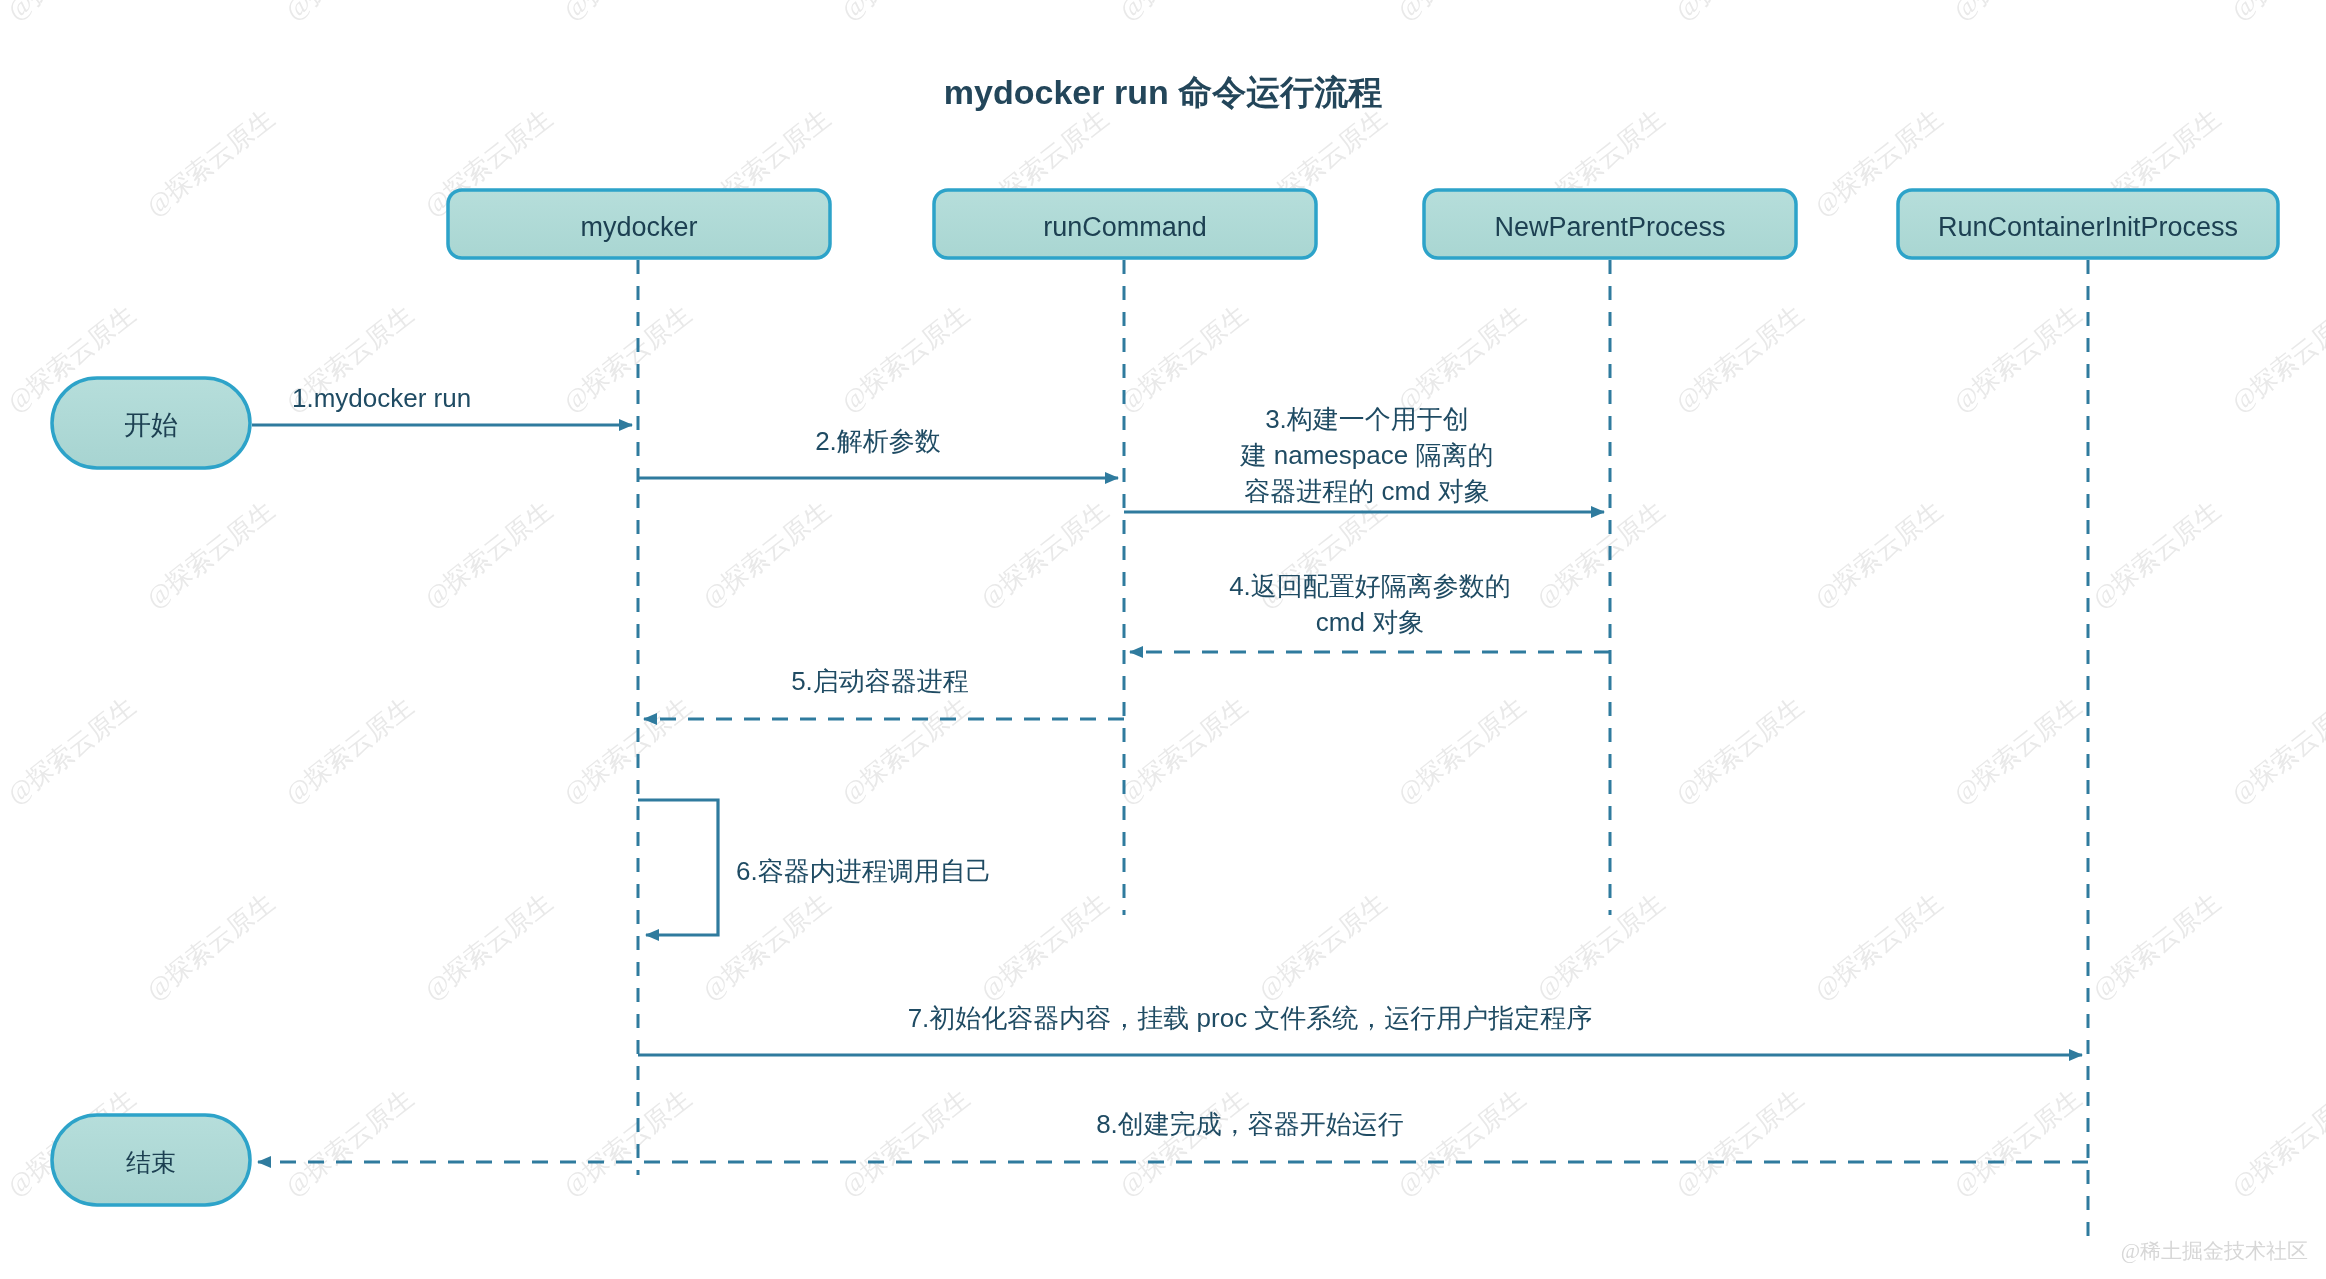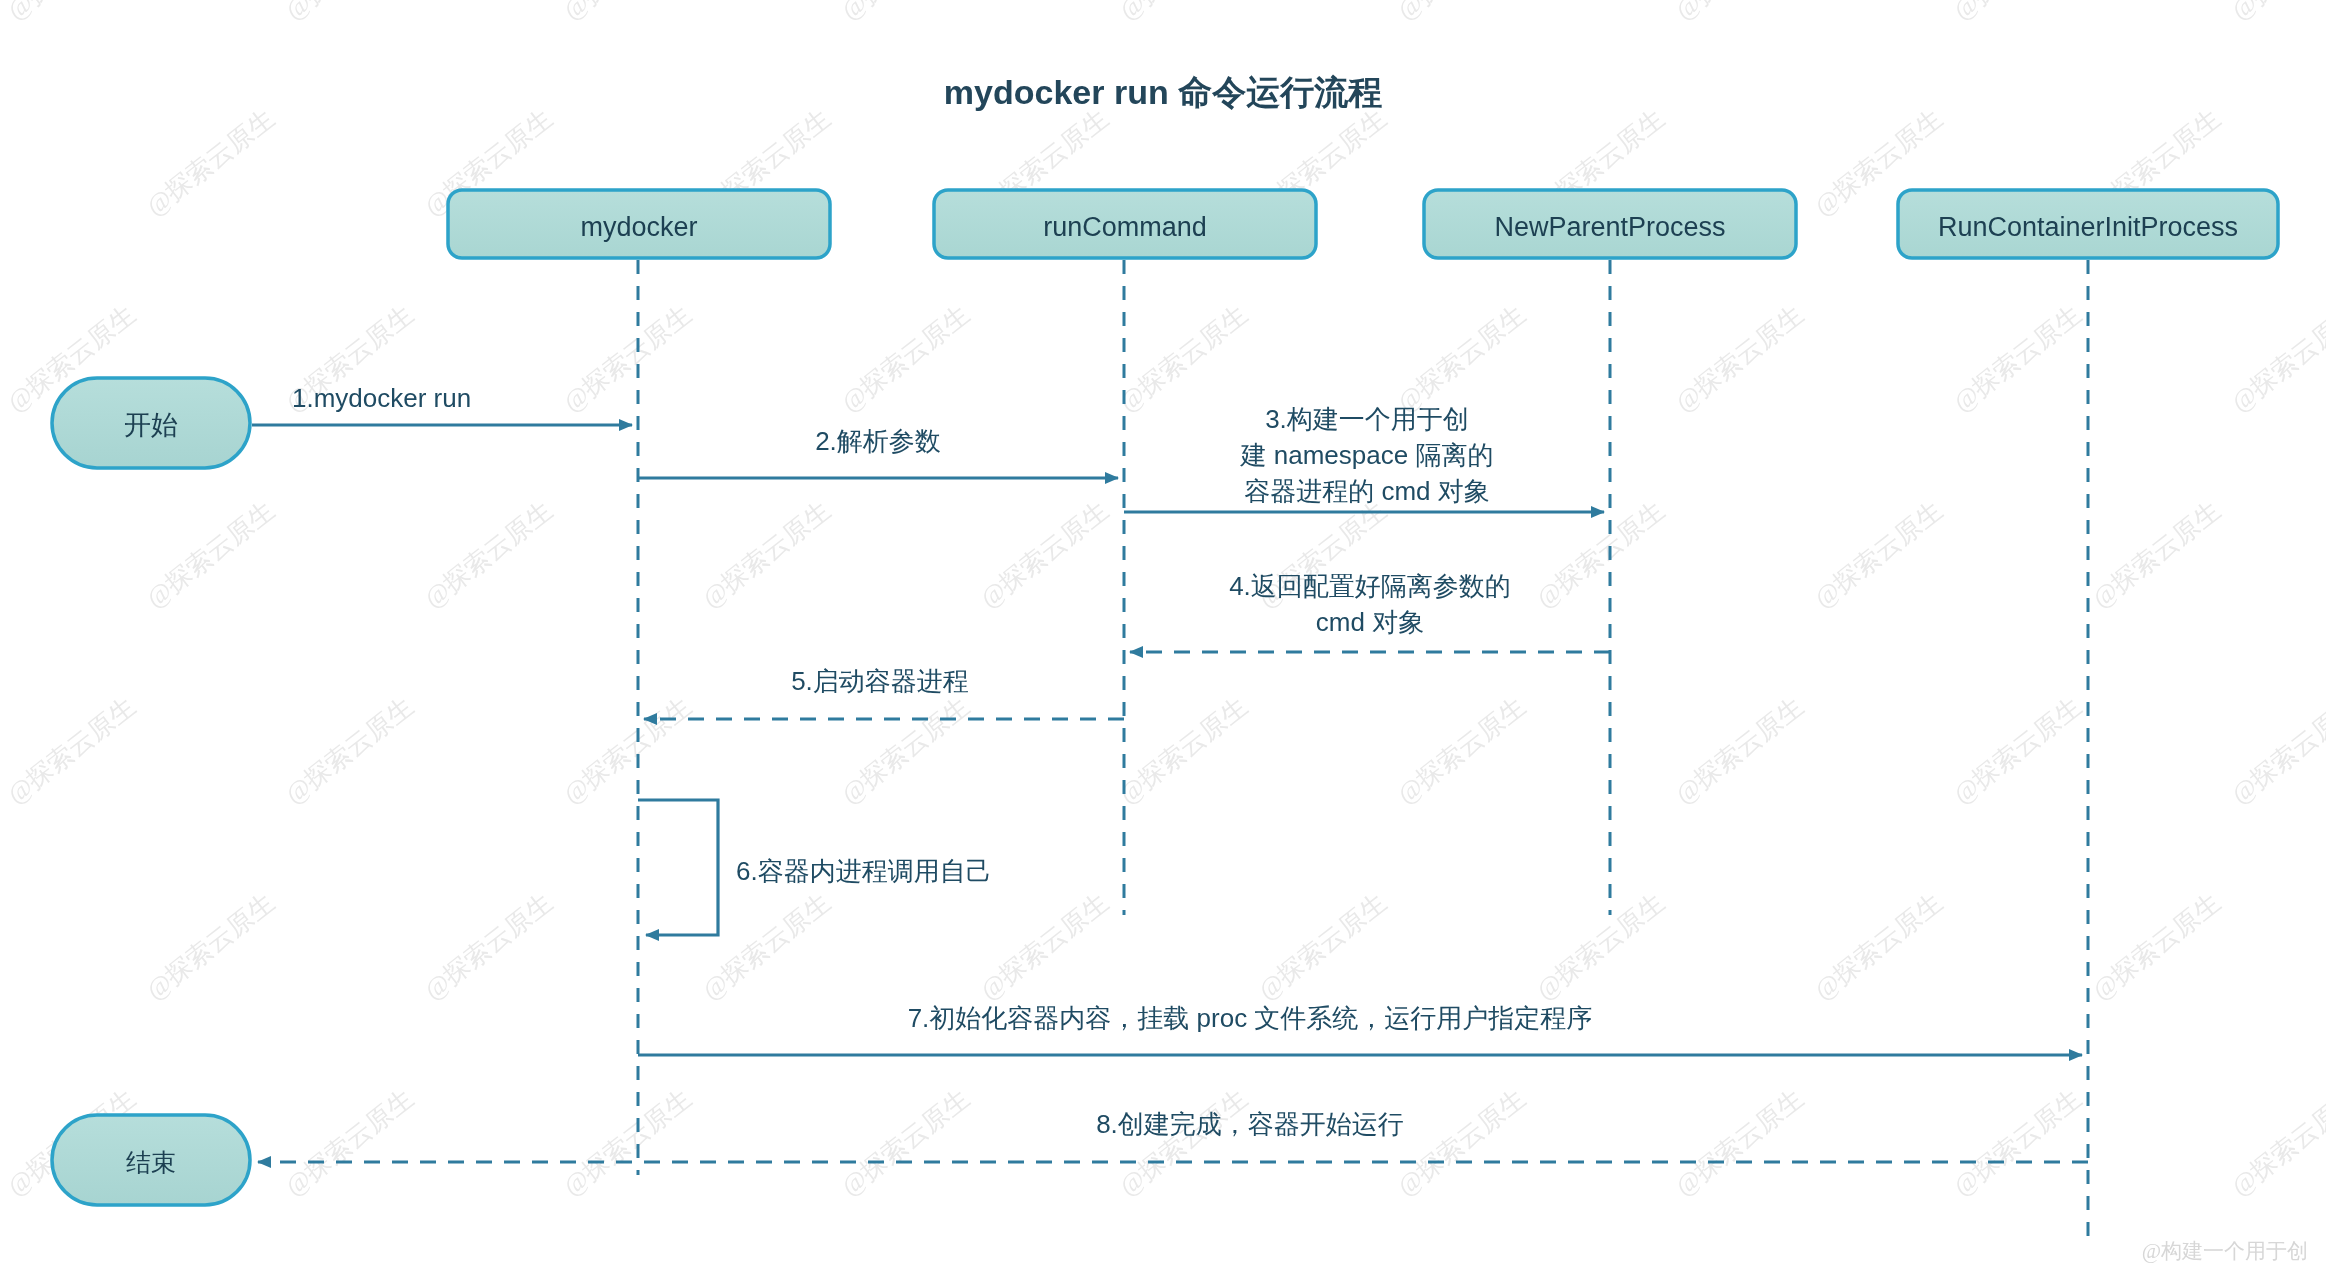--- a/index.html
+++ b/index.html
@@ -200,15 +200,15 @@
       <text id="m7-0" x="1250" y="1027" text-anchor="middle" font-size="26" fill="#1f4b63" font-family="'Liberation Sans','DejaVu Sans',sans-serif">7.初始化容器内容，挂载 proc 文件系统，运行用户指定程序</text>
     </g>
 
     <g>
       <line x1="2088" y1="1162" x2="258" y2="1162" stroke="#2f7b9e" stroke-width="3.2" stroke-dasharray="16 12" marker-end="url(#arrowL)"></line>
       <text id="m8-0" x="1250" y="1133" text-anchor="middle" font-size="26" fill="#1f4b63" font-family="'Liberation Sans','DejaVu Sans',sans-serif">8.创建完成，容器开始运行</text>
     </g>
 
   </svg>
 
-  <div class="credit">@构建一个用于创</div>
+  <div class="credit">@稀土掘金技术社区</div>
 
 </div>
 
 </body></html>

